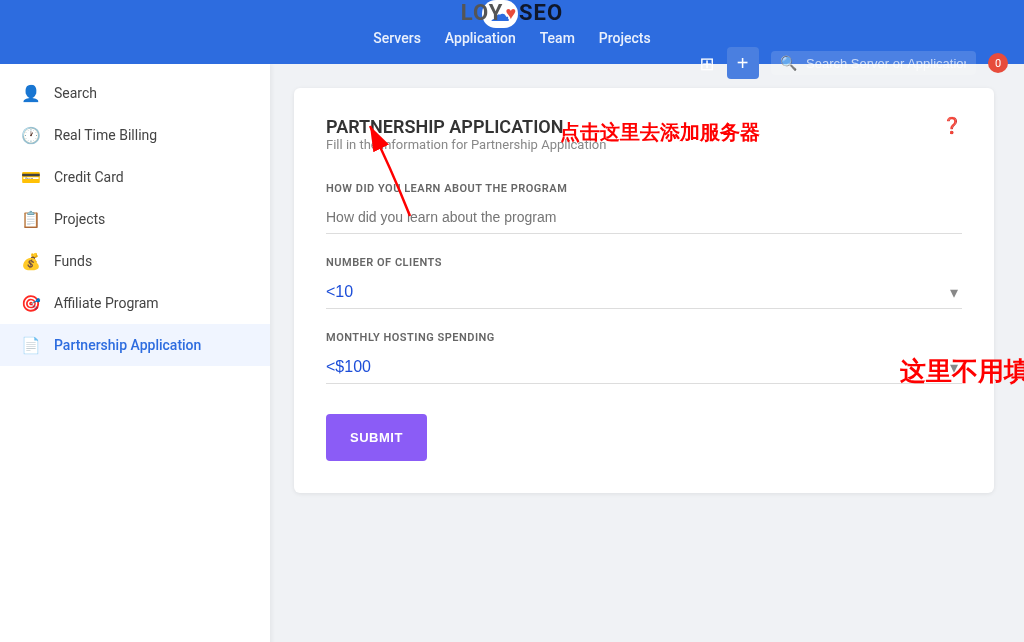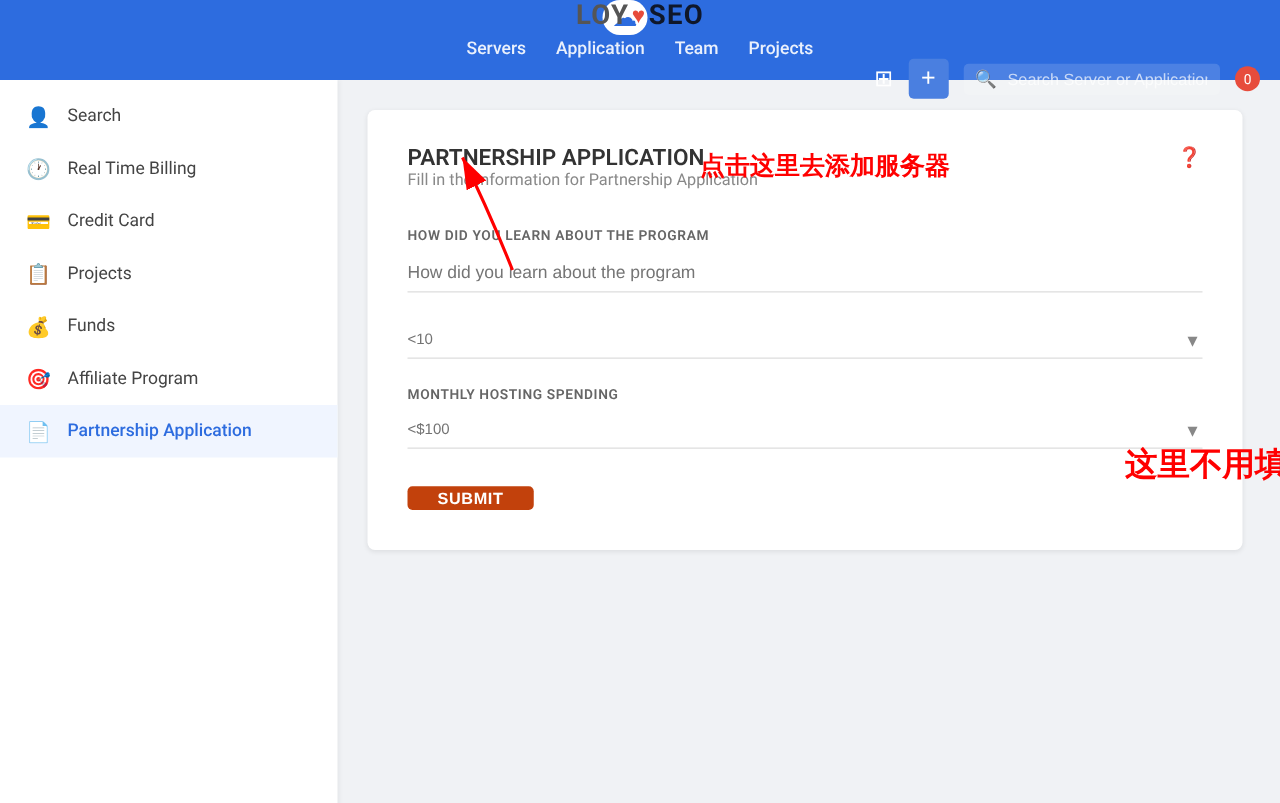--- a/index.html
+++ b/index.html
@@ -227,45 +227,45 @@
       font-size: 14px;
       color: #999;
       outline: none;
       background: transparent;
     }
     .form-select {
       width: 100%;
       border: none;
       border-bottom: 1px solid #ddd;
       padding: 8px 0;
-      font-size: 12px;
-      color: #737373;
+      font-size: 16px;
+      color: #1d4ed8;
       outline: none;
       background: transparent;
       appearance: none;
       -webkit-appearance: none;
       cursor: pointer;
     }
     .select-wrapper {
       position: relative;
     }
     .select-arrow {
       position: absolute;
       right: 4px;
       top: 50%;
       transform: translateY(-50%);
       color: #888;
       pointer-events: none;
     }
     .submit-btn {
-      background: #c2410c;
+      background: #8b5cf6;
       color: white;
       border: none;
       border-radius: 4px;
-      padding: 2px 24px;
+      padding: 16px 24px;
       font-size: 13px;
       font-weight: 600;
       letter-spacing: 0.5px;
       cursor: pointer;
       text-transform: uppercase;
       margin-top: 8px;
     }
 
     
     .red-arrow-svg {
@@ -368,20 +368,21 @@
       
 
       
       <div class="form-group">
         <label class="form-label">HOW DID YOU LEARN ABOUT THE PROGRAM</label>
         <input type="text" class="form-input" placeholder="How did you learn about the program" style="">
       </div>
 
       
       <div class="form-group">
+        <label class="form-label">NUMBER OF CLIENTS</label>
         <div class="select-wrapper">
           <select class="form-select">
             <option>&lt;10</option>
             <option>10-50</option>
             <option>50-100</option>
             <option>&gt;100</option>
           </select>
           <span class="select-arrow">▾</span>
         </div>
       </div>

